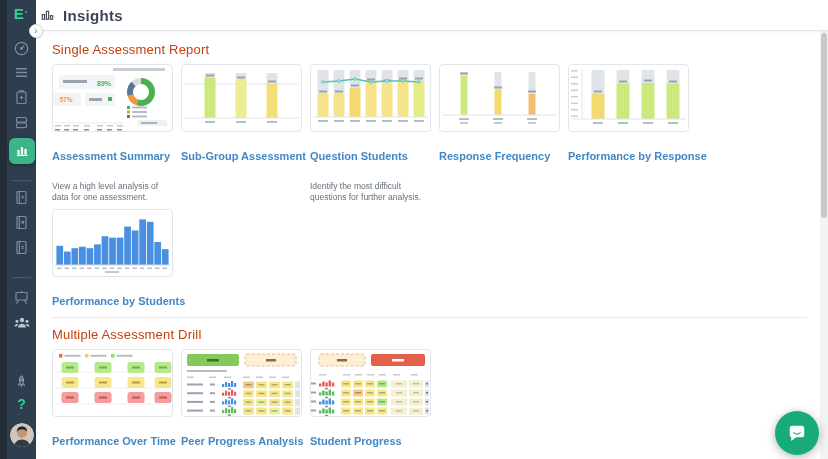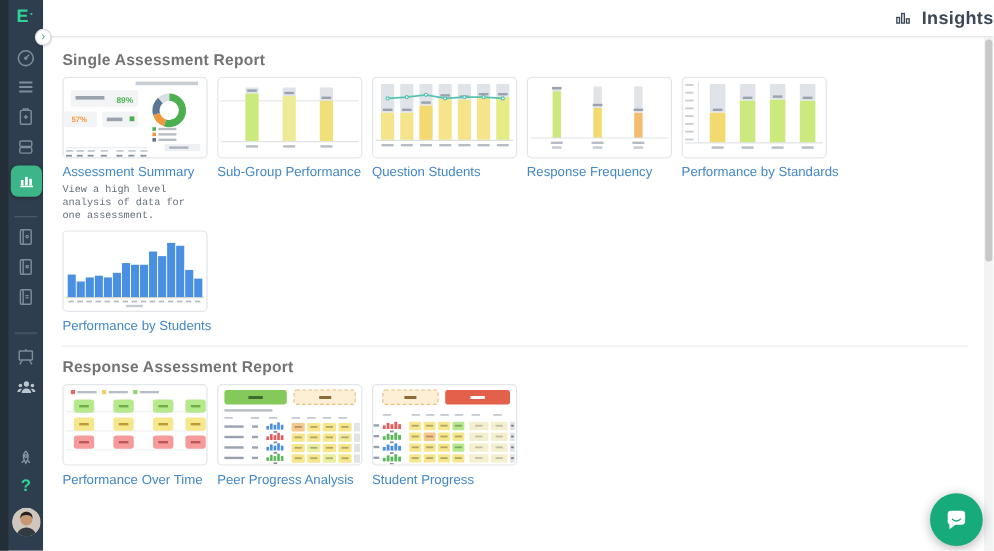--- a/index.html
+++ b/index.html
@@ -14,38 +14,38 @@
         font-weight:bold;font-size:15px;letter-spacing:1px;cursor:pointer;}
   .logo .dot{font-size:10px;vertical-align:3px;}
   .active-tile{width:26px;height:26px;border-radius:6px;background:#3cb588;
         display:flex;align-items:center;justify-content:center;box-shadow:0 1px 3px rgba(0,0,0,.3);}
   .sdivider{position:absolute;left:12px;width:19px;height:1px;background:#45556638;border-top:1px solid #4a5a6b;}
   .help-q{color:#2fd397;font-weight:bold;font-size:14px;}
   .avatar{width:24px;height:24px;border-radius:50%;overflow:hidden;}
   
   .header{position:absolute;left:36px;top:0;right:0;height:31px;background:#fff;
           border-bottom:1px solid #e3e7ea;box-shadow:0 1px 3px rgba(0,0,0,.05);
-          display:flex;align-items:center;padding-left:17px;box-sizing:border-box;z-index:2;justify-content:flex-end;}
+          display:flex;align-items:center;padding-left:4px;box-sizing:border-box;z-index:2;}
   .header-title{font-size:15px;font-weight:bold;color:#3c4858;margin-left:8px;letter-spacing:.3px;}
   .collapse-btn{position:absolute;left:29px;top:24px;width:14px;height:14px;border-radius:50%;
           background:#fff;border:1px solid #d5dbe1;box-shadow:0 1px 2px rgba(0,0,0,.15);
           color:#3cb588;font-size:10px;line-height:12px;text-align:center;z-index:5;
           padding:0;cursor:pointer;font-family:inherit;}
   
   .content{position:absolute;left:36px;top:32px;width:784px;height:427px;background:#fff;
            padding-left:16px;box-sizing:border-box;}
-  .section-title{margin:10px 0 0;font-size:13px;font-weight:bold;color:#737373;letter-spacing:.2px;}
+  .section-title{margin:10px 0 0;font-size:13px;font-weight:normal;color:#c2410c;letter-spacing:.2px;}
   #sec2-title{margin-top:9px;}
   .cards-row{display:flex;gap:8px;margin-top:7px;align-items:flex-start;}
   #row2{margin-top:6px;}
   .card{width:121px;flex:0 0 auto;}
   .thumb{width:121px;height:68px;border:1px solid #e2e6ea;border-radius:4px;background:#fff;
          box-sizing:border-box;overflow:hidden;cursor:pointer;}
-  .card-title{margin-top:6px;font-size:11px;font-weight:400;color:#4287c6;white-space:nowrap;cursor:pointer;}
-  .card-desc{margin-top:3px;font-size:8.5px;line-height:1.3;color:#66707d;width:119px;font-family:Liberation Mono, monospace;}
+  .card-title{margin-top:18px;font-size:11px;font-weight:700;color:#4287c6;white-space:nowrap;cursor:pointer;}
+  .card-desc{margin-top:19px;font-size:8.5px;line-height:1.3;color:#66707d;width:119px;}
   hr.divider{border:none;border-top:1px solid #e8ebee;margin:10px 13px 0 0;}
   
   .scrollbar{position:absolute;right:0;top:31px;bottom:0;width:8px;background:#f2f3f4;}
   .scroll-thumb{position:absolute;top:2px;left:1px;width:6px;height:185px;background:#c6c8ca;border-radius:3px;cursor:pointer;}
   
   .chat-btn{position:absolute;right:9px;bottom:4px;width:44px;height:44px;border-radius:50%;
             background:#17ab7c;box-shadow:0 2px 10px rgba(0,0,0,.3);z-index:9;border:none;
             display:flex;align-items:center;justify-content:center;cursor:pointer;}
 </style>
 </head>
@@ -228,21 +228,21 @@
             <rect x="53.5" y="8" width="11" height="7" fill="#e0e4e8" rx="1"></rect>
             <rect x="53.5" y="15" width="11" height="38" fill="#eeeb96"></rect>
             <rect x="55" y="11.5" width="8" height="2" fill="#9aa3ad"></rect>
             <rect x="54" y="56" width="10" height="2" fill="#b6bdc5"></rect>
             <rect x="84.5" y="8" width="11" height="11" fill="#e0e4e8" rx="1"></rect>
             <rect x="84.5" y="19" width="11" height="34" fill="#f1df78"></rect>
             <rect x="86" y="15.5" width="8" height="2" fill="#9aa3ad"></rect>
             <rect x="85" y="56" width="10" height="2" fill="#b6bdc5"></rect>
             <line x1="2" y1="53" x2="117" y2="53" stroke="#dfe3e7" stroke-width="1"></line>
           </svg></div>
-        <div class="card-title">Sub-Group Performance</div>
+        <div class="card-title">Sub-Group Assessment</div>
       </div>
       <div class="card">
         <div class="thumb"><svg viewBox="0 0 119 66" width="100%" height="100%" xmlns="http://www.w3.org/2000/svg">
             <rect x="6.5" y="5" width="11" height="24" fill="#e0e4e8" rx="1"></rect>
             <rect x="6.5" y="29" width="11" height="23" fill="#f6e48a"></rect>
             <rect x="8" y="25.5" width="8" height="2" fill="#9aa3ad"></rect>
             <rect x="7" y="55" width="10" height="2" fill="#b6bdc5"></rect>
             <rect x="22.5" y="5" width="11" height="24" fill="#e0e4e8" rx="1"></rect>
             <rect x="22.5" y="29" width="11" height="23" fill="#f6e48a"></rect>
             <rect x="24" y="25.5" width="8" height="2" fill="#9aa3ad"></rect>
@@ -271,20 +271,21 @@
             <polyline fill="none" stroke="#56c4b0" stroke-width="1.5" points="12,17 28,16 44,14 60,17 76,16 92,16 108,17"></polyline>
             <circle cx="12" cy="17" r="1.3" fill="#fff" stroke="#56c4b0"></circle>
             <circle cx="28" cy="16" r="1.3" fill="#fff" stroke="#56c4b0"></circle>
             <circle cx="44" cy="14" r="1.3" fill="#fff" stroke="#56c4b0"></circle>
             <circle cx="60" cy="17" r="1.3" fill="#fff" stroke="#56c4b0"></circle>
             <circle cx="76" cy="16" r="1.3" fill="#fff" stroke="#56c4b0"></circle>
             <circle cx="92" cy="16" r="1.3" fill="#fff" stroke="#56c4b0"></circle>
             <circle cx="108" cy="17" r="1.3" fill="#fff" stroke="#56c4b0"></circle>
           </svg></div>
         <div class="card-title">Question Students</div>
+        <div class="card-desc">Identify the most difficult questions for further analysis.</div>
       </div>
       <div class="card">
         <div class="thumb"><svg viewBox="0 0 119 66" width="100%" height="100%" xmlns="http://www.w3.org/2000/svg">
             <rect x="20.5" y="7" width="7" height="4" fill="#e0e4e8" rx="1"></rect>
             <rect x="20.5" y="11" width="7" height="39" fill="#cbe97c"></rect>
             <rect x="20" y="7.5" width="8" height="2" fill="#9aa3ad"></rect>
             <rect x="19" y="53" width="10" height="2" fill="#b6bdc5"></rect>
             <rect x="20" y="57" width="8" height="2" fill="#c4cad1"></rect>
             <rect x="54.5" y="7" width="7" height="18" fill="#e0e4e8" rx="1"></rect>
             <rect x="54.5" y="25" width="7" height="25" fill="#f3da70"></rect>
@@ -322,21 +323,21 @@
             <rect x="72.5" y="5" width="13" height="13" fill="#e0e4e8" rx="1"></rect>
             <rect x="72.5" y="18" width="13" height="36" fill="#cbe97c"></rect>
             <rect x="75" y="14.5" width="8" height="2" fill="#9aa3ad"></rect>
             <rect x="74" y="57" width="10" height="2" fill="#b6bdc5"></rect>
             <rect x="97.5" y="5" width="13" height="14" fill="#e0e4e8" rx="1"></rect>
             <rect x="97.5" y="19" width="13" height="35" fill="#cbe97c"></rect>
             <rect x="100" y="15.5" width="8" height="2" fill="#9aa3ad"></rect>
             <rect x="99" y="57" width="10" height="2" fill="#b6bdc5"></rect>
             <line x1="2" y1="54" x2="117" y2="54" stroke="#dfe3e7" stroke-width="1"></line>
           </svg></div>
-        <div class="card-title">Performance by Standards</div>
+        <div class="card-title">Performance by Response</div>
       </div>
     </div>
   <div class="cards-row" id="row2">
       <div class="card">
         <div class="thumb"><svg viewBox="0 0 119 66" width="100%" height="100%" xmlns="http://www.w3.org/2000/svg">
             <rect x="3.4" y="35.8" width="6.733333333333333" height="19.200000000000003" fill="#4a90e2"></rect>
             <rect x="4" y="57.5" width="4.533333333333333" height="1.5" fill="#b6bdc5"></rect>
             <rect x="10.933333333333334" y="41.56" width="6.733333333333333" height="13.440000000000001" fill="#4a90e2"></rect>
             <rect x="11.533333333333333" y="57.5" width="4.533333333333333" height="1.5" fill="#b6bdc5"></rect>
             <rect x="18.466666666666665" y="38.2" width="6.733333333333333" height="16.799999999999997" fill="#4a90e2"></rect>
@@ -365,21 +366,21 @@
             <rect x="101.93333333333334" y="57.5" width="4.533333333333333" height="1.5" fill="#b6bdc5"></rect>
             <rect x="108.86666666666667" y="39.16" width="6.733333333333333" height="15.84" fill="#4a90e2"></rect>
             <rect x="109.46666666666667" y="57.5" width="4.533333333333333" height="1.5" fill="#b6bdc5"></rect>
             <line x1="2" y1="55" x2="117" y2="55" stroke="#cfd4d9" stroke-width="1"></line>
             <rect x="52" y="61" width="14" height="2" fill="#c4cad1"></rect>
           </svg></div>
         <div class="card-title">Performance by Students</div>
       </div>
     </div>
   <hr class="divider">
-  <h2 class="section-title" id="sec2-title">Response Assessment Report</h2>
+  <h2 class="section-title" id="sec2-title">Multiple Assessment Drill</h2>
   <div class="cards-row" id="row3">
       <div class="card">
         <div class="thumb"><svg viewBox="0 0 119 66" width="100%" height="100%" xmlns="http://www.w3.org/2000/svg">
             <rect x="6" y="4" width="3.5" height="3.5" fill="#e66a5f"></rect>
             <rect x="11.5" y="4.8" width="16" height="2" fill="#b6bdc5"></rect>
             <rect x="32" y="4" width="3.5" height="3.5" fill="#f0d060"></rect>
             <rect x="37.5" y="4.8" width="16" height="2" fill="#b6bdc5"></rect>
             <rect x="58" y="4" width="3.5" height="3.5" fill="#8ed96c"></rect>
             <rect x="63.5" y="4.8" width="16" height="2" fill="#b6bdc5"></rect>
             <line x1="2" y1="22" x2="117" y2="22" stroke="#eef0f2" stroke-width="1"></line>

